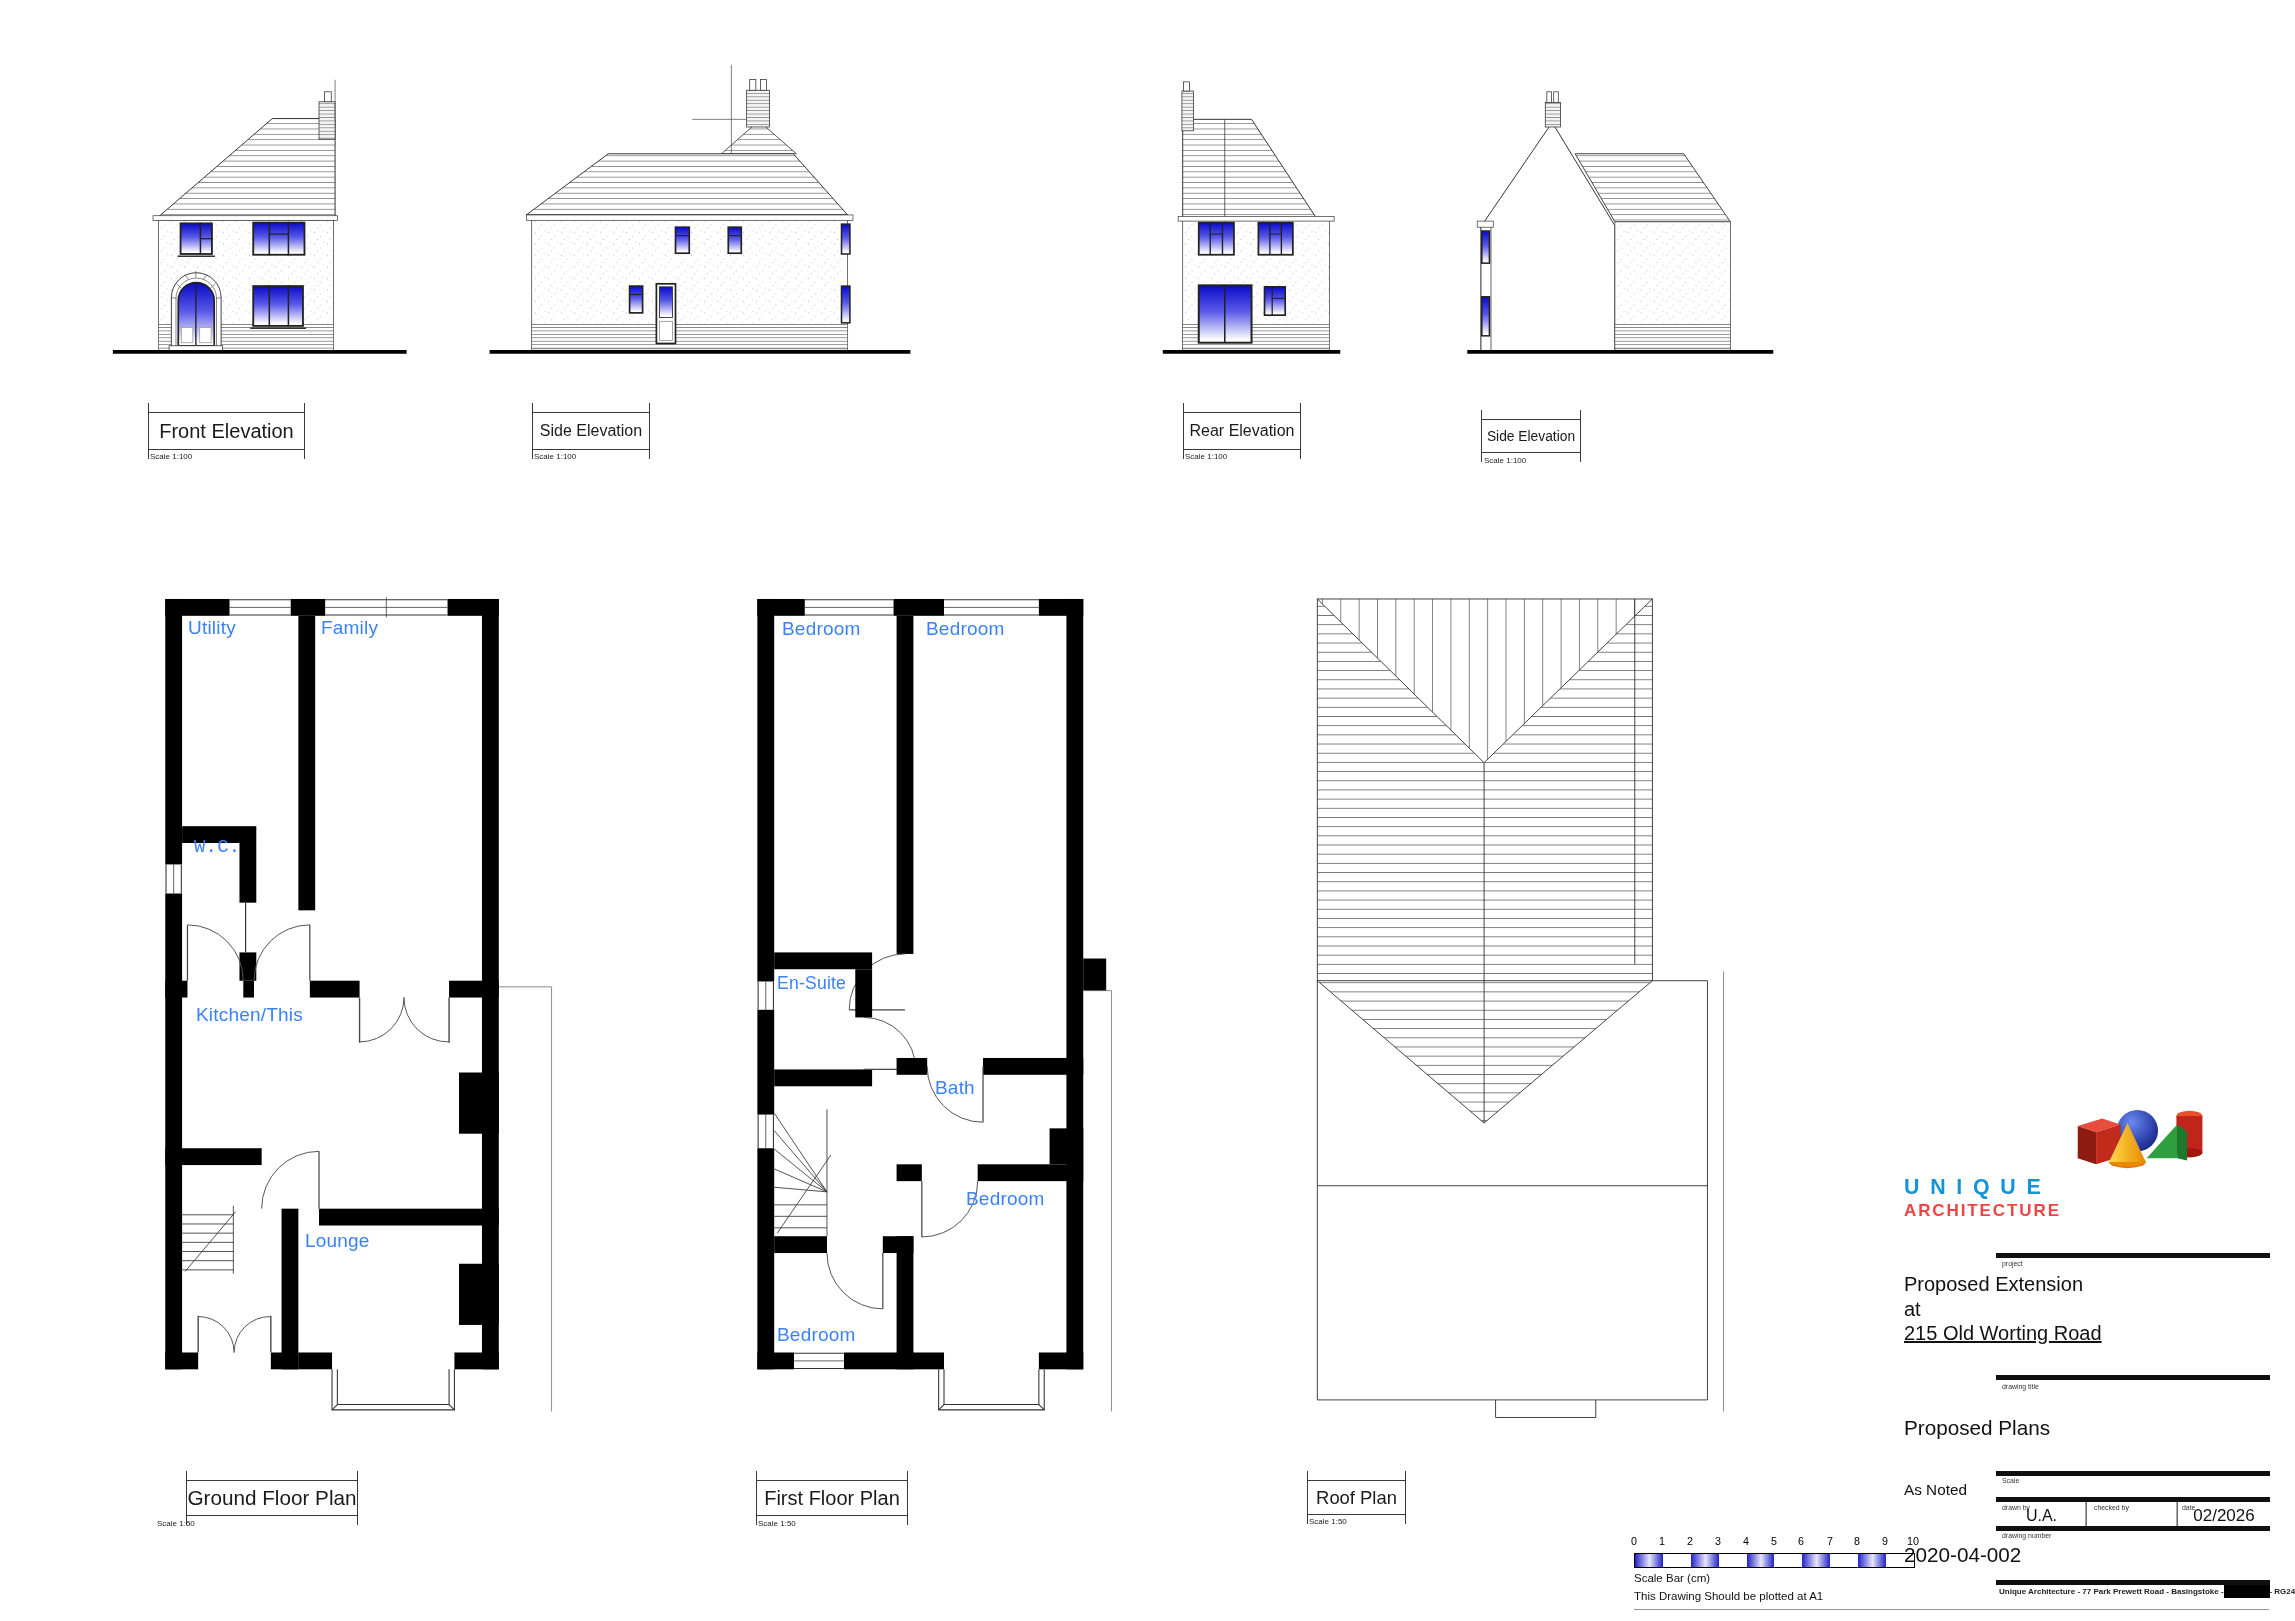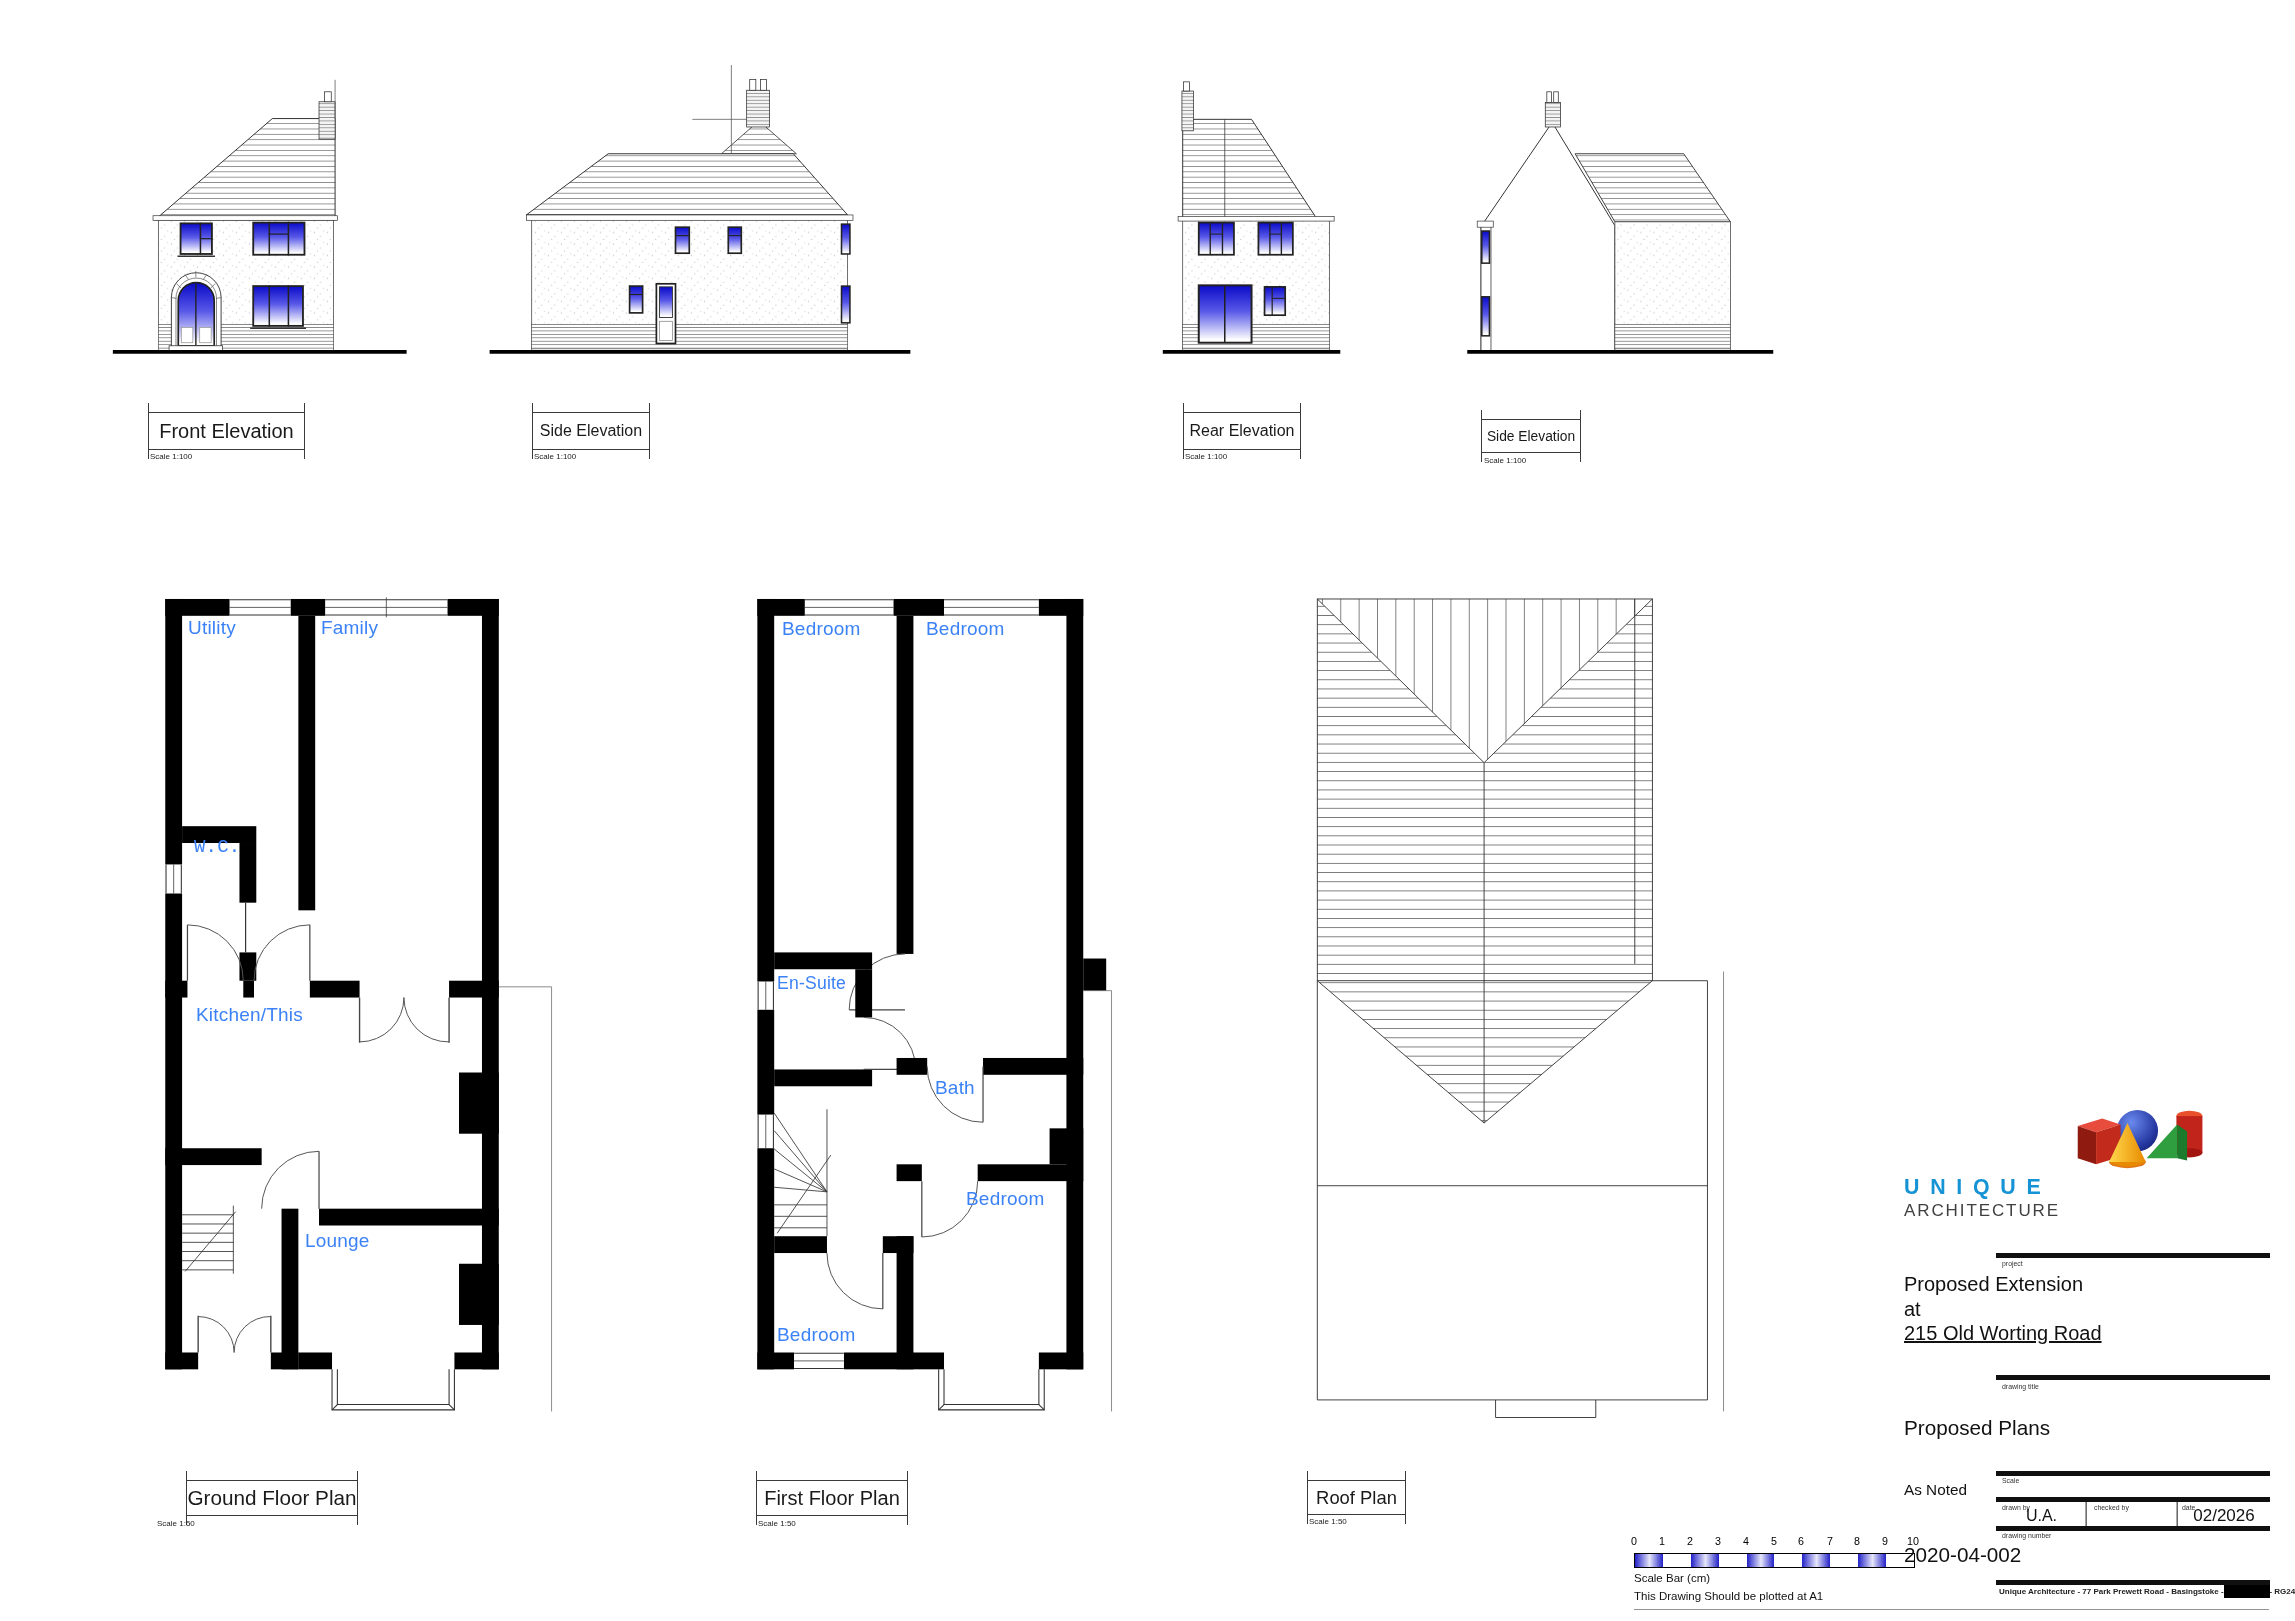--- a/index.html
+++ b/index.html
@@ -474,21 +474,21 @@
     <div class="seg white" style="width:10%;"></div>
     <div class="seg blue" style="width:10%;"></div>
     <div class="seg white" style="width:10%;"></div>
   </div>
   <div style="position:absolute;left:1634px;top:1572px;font-size:11.5px;">Scale Bar (cm)</div>
   <div style="position:absolute;left:1634px;top:1590px;font-size:11.5px;">This Drawing Should be plotted at A1</div>
 </div>
 
 <div>
   <div class="tb-center" style="top:1175px;font-size:21.4px;font-weight:bold;letter-spacing:10.7px;color:#1593d5;">UNIQUE</div>
-  <div class="tb-center" style="top:1201px;font-size:17px;font-weight:normal;letter-spacing:1.9px;color:#404040;">ARCHITECTURE</div>
+  <div class="tb-center" style="top:1201px;font-size:17px;font-weight:bold;letter-spacing:1.9px;color:#ef4444;">ARCHITECTURE</div>
 
   <div class="tb-thick" style="top:1253px;"></div>
   <div class="tb-small" style="left:2002px;top:1260px;">project</div>
   <div class="tb-center" style="top:1273px;font-size:20px;">Proposed Extension</div>
   <div class="tb-center" style="top:1298px;font-size:20px;">at</div>
   <div class="tb-center" style="top:1322px;font-size:20px;text-decoration:underline;">215 Old Worting Road</div>
 
   <div class="tb-thick" style="top:1375px;"></div>
   <div class="tb-small" style="left:2002px;top:1383px;">drawing title</div>
   <div class="tb-center" style="top:1416px;font-size:20.7px;">Proposed Plans</div>

